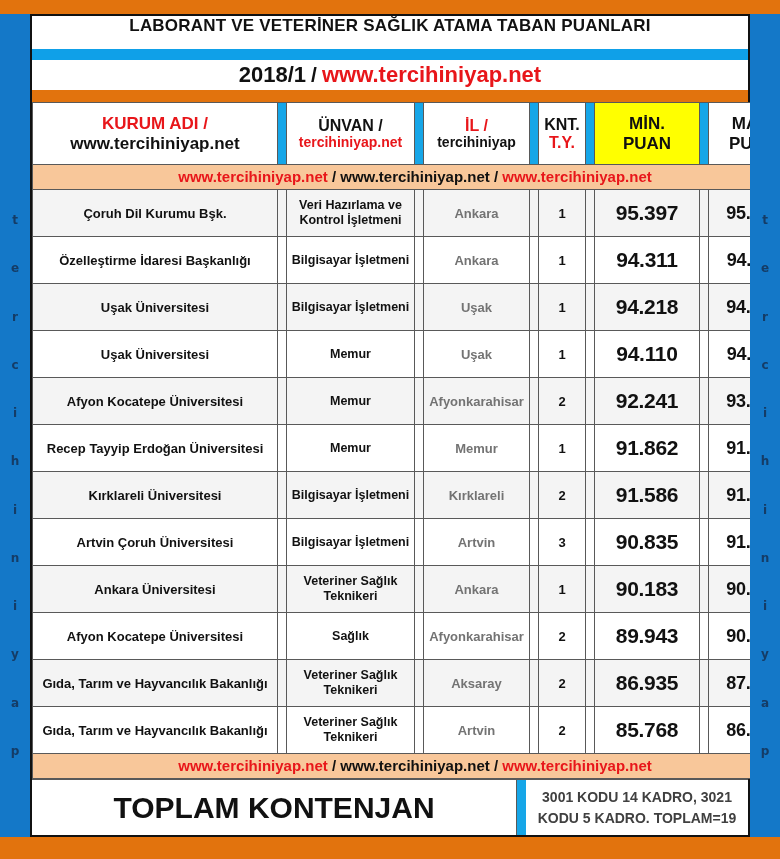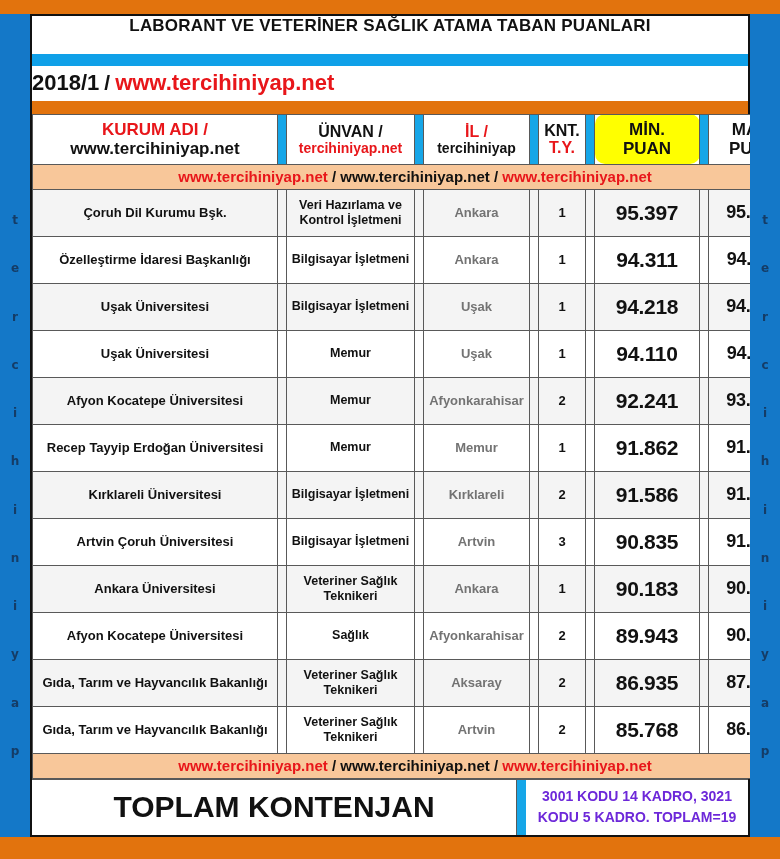--- a/index.html
+++ b/index.html
@@ -88,20 +88,21 @@
     box-sizing: border-box;
   }
   .subtitle-bar {
     height: 37px;
     background: #ffffff;
     border: 2px solid #111;
     border-top: none;
     border-bottom: none;
     display: flex;
     align-items: center;
+    justify-content: center;
     box-sizing: border-box;
     white-space: nowrap;
   }
   .subtitle-bar .yr {
     font-size: 22px; font-weight: bold; color: #111;
   }
   .subtitle-bar .mid {
     font-size: 16px; font-weight: bold; color: #111; margin-left: 4px;
   }
   .subtitle-bar .slash {
@@ -138,36 +139,36 @@
     box-sizing: border-box;
     padding: 2px 3px;
     text-align: center;
     vertical-align: middle;
   }
   
   .sepcol { width: 9px; background: #16A6E8; border-top: none; border-bottom: none; padding: 0; }
 
   thead th {
     background: #ffffff;
-    height: 50px;
+    height: 62px;
     margin-top: 22px;
   }
   th .ln1 { display: block; line-height: 1.12; }
   th .ln2 { display: block; line-height: 1.12; }
   .hd-red   { color: #E8161A; font-weight: bold; }
   .hd-black { color: #111; font-weight: bold; }
   .h-kurum .ln1 { font-size: 17px; }
   .h-kurum .ln2 { font-size: 17px; }
   .h-unvan .ln1 { font-size: 16px; }
   .h-unvan .ln2 { font-size: 14px; }
   .h-il .ln1 { font-size: 16px; }
   .h-il .ln2 { font-size: 14px; }
   .h-knt .ln1 { font-size: 16px; }
   .h-knt .ln2 { font-size: 16px; }
-  .h-min { background: #FFFF00 !important; border-radius: 10px; }
+  .h-min { background: #FFFF00 !important; }
   .h-min .ln1, .h-min .ln2 { font-size: 17px; }
   .h-max .ln1, .h-max .ln2 { font-size: 17px; }
 
   
   tr.banner td {
     background: #F8C79A;
     height: 25px;
     padding: 0;
     border-left: 1px solid #595959;
     border-right: 1px solid #595959;
@@ -201,21 +202,21 @@
     background: #fff; box-sizing: border-box;
   }
   .foot-left span { font-size: 30px; font-weight: bold; color: #111; }
   .foot-sep { width: 9px; background: #16A6E8; flex: none; }
   .foot-right {
     flex: 1 1 auto;
     display: flex; flex-direction: column;
     align-items: center; justify-content: center;
     background: #fff; box-sizing: border-box;
   }
-  .foot-right span { font-size: 14px; font-weight: bold; color: #6d28d9; line-height: 1.5; white-space: nowrap; }
+  .foot-right span { font-size: 14px; font-weight: bold; color: #404040; line-height: 1.5; white-space: nowrap; }
 </style>
 </head>
 <body>
 
 <div id="page">
 
   <div class="rail rail-left">
     <div class="rail-spacer-top"></div>
     <div class="rail-letters" id="rail-left-letters">
         <div class="rail-letter">t</div>

